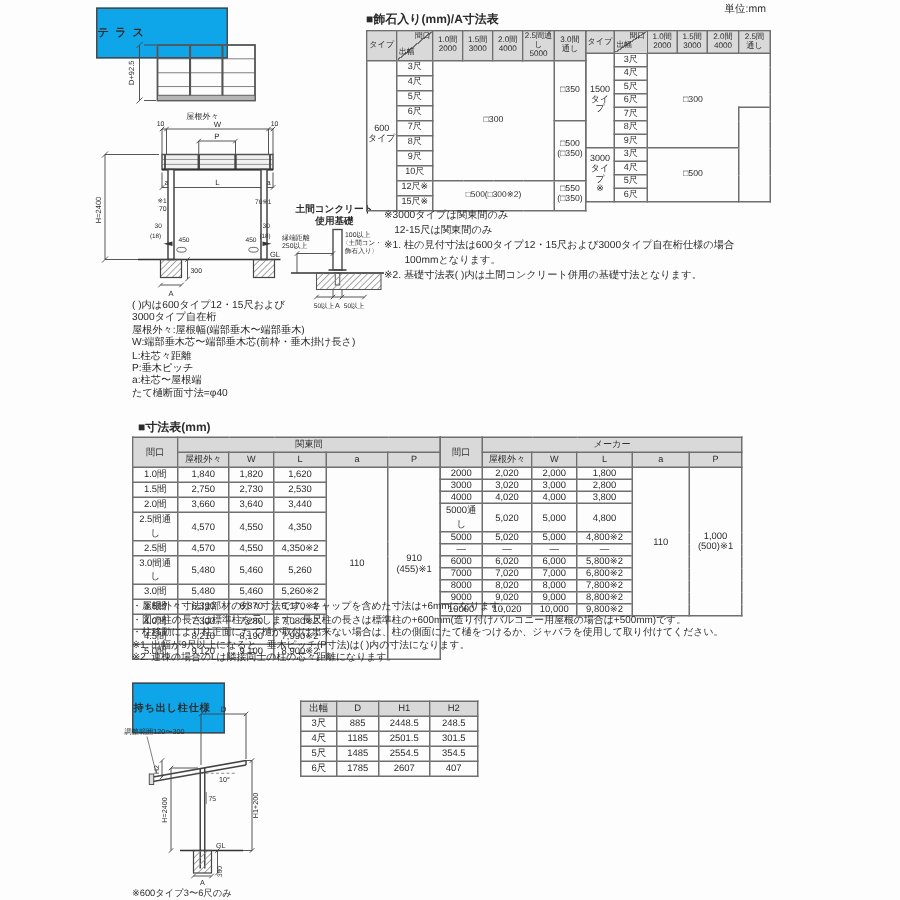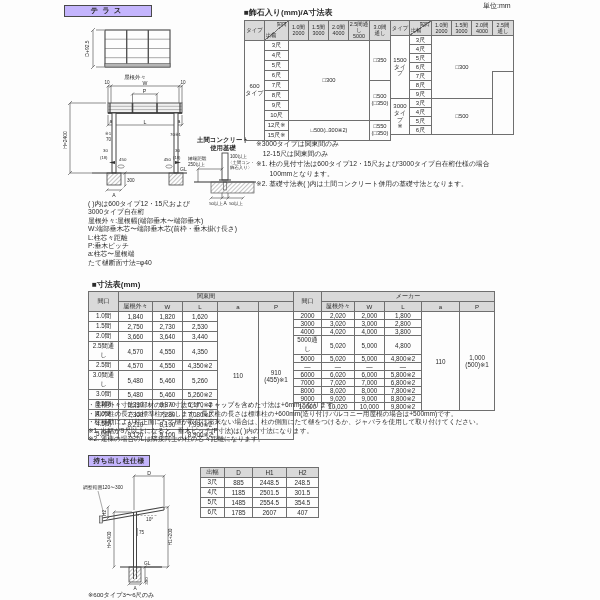--- a/index.html
+++ b/index.html
@@ -1,22 +1,22 @@
 <!DOCTYPE html>
 <html><head>
 <meta charset="utf-8">
 <style>
   * { margin:0; padding:0; box-sizing:border-box; }
   html,body { width:600px; height:600px; }
   body { background:#fff; font-family:"Liberation Sans","DejaVu Sans",sans-serif; color:#2b2b2b; }
   #page { position:relative; width:600px; height:600px; background:#fdfdfd; overflow:hidden; }
   .abs { position:absolute; }
 
-  .box-title { border:1px solid #4a4a4a; background:#c4b5fd; text-align:center;
-               font-weight:bold; font-size:7.5px; padding:0 0; }
+  .box-title { border:1px solid #4a4a4a; background:#0ea5e9; 
+               font-weight:bold; font-size:7.5px; padding:11px 0; }
   .sec-title { font-weight:bold; font-size:8px; }
   .unit { font-size:7px; }
 
   table { border-collapse:collapse; table-layout:fixed; }
   th,td { border:1px solid #6f6f6f; text-align:center; vertical-align:middle;
           font-weight:normal; overflow:hidden; }
   th { background:#d9d9d9; }
 
   
   .ftab { font-size:6px; line-height:1.15; }

